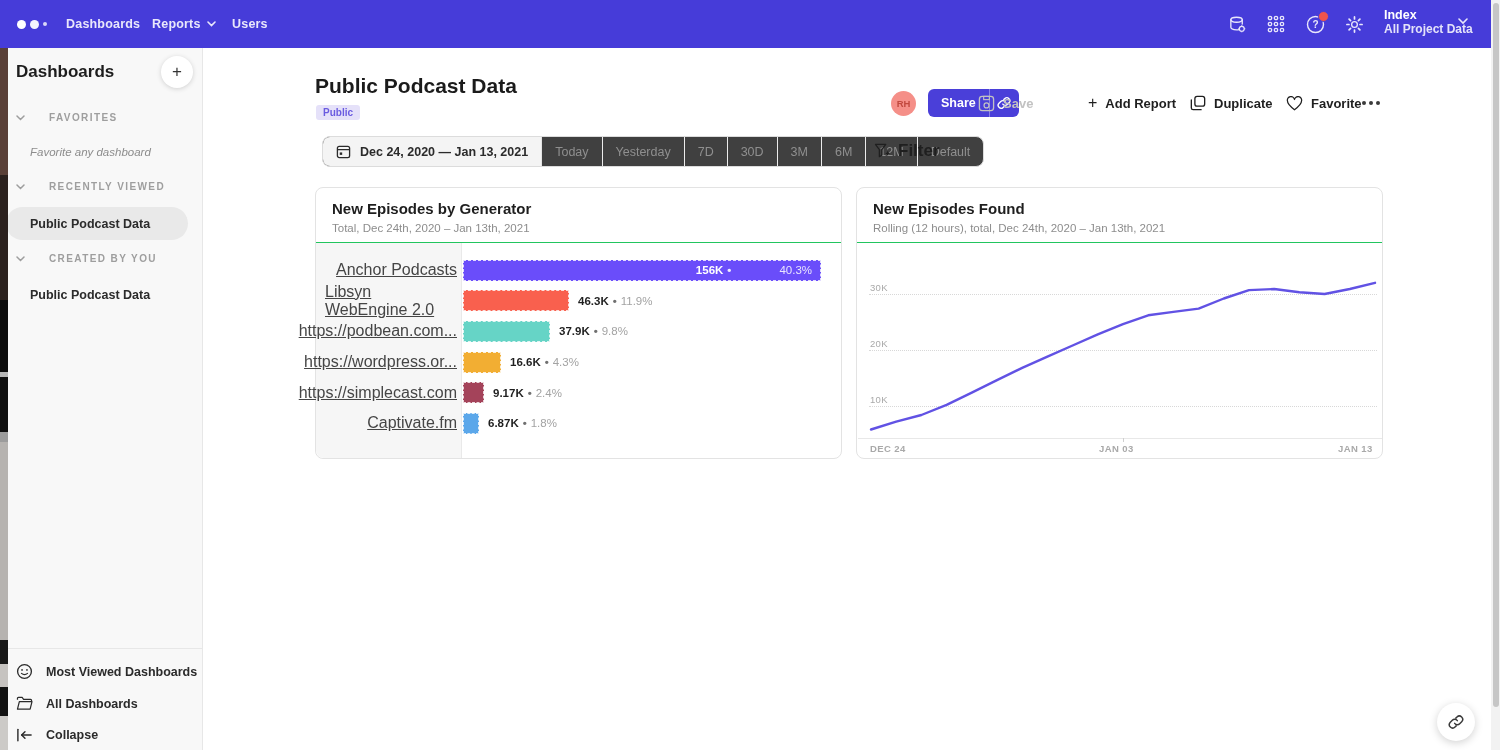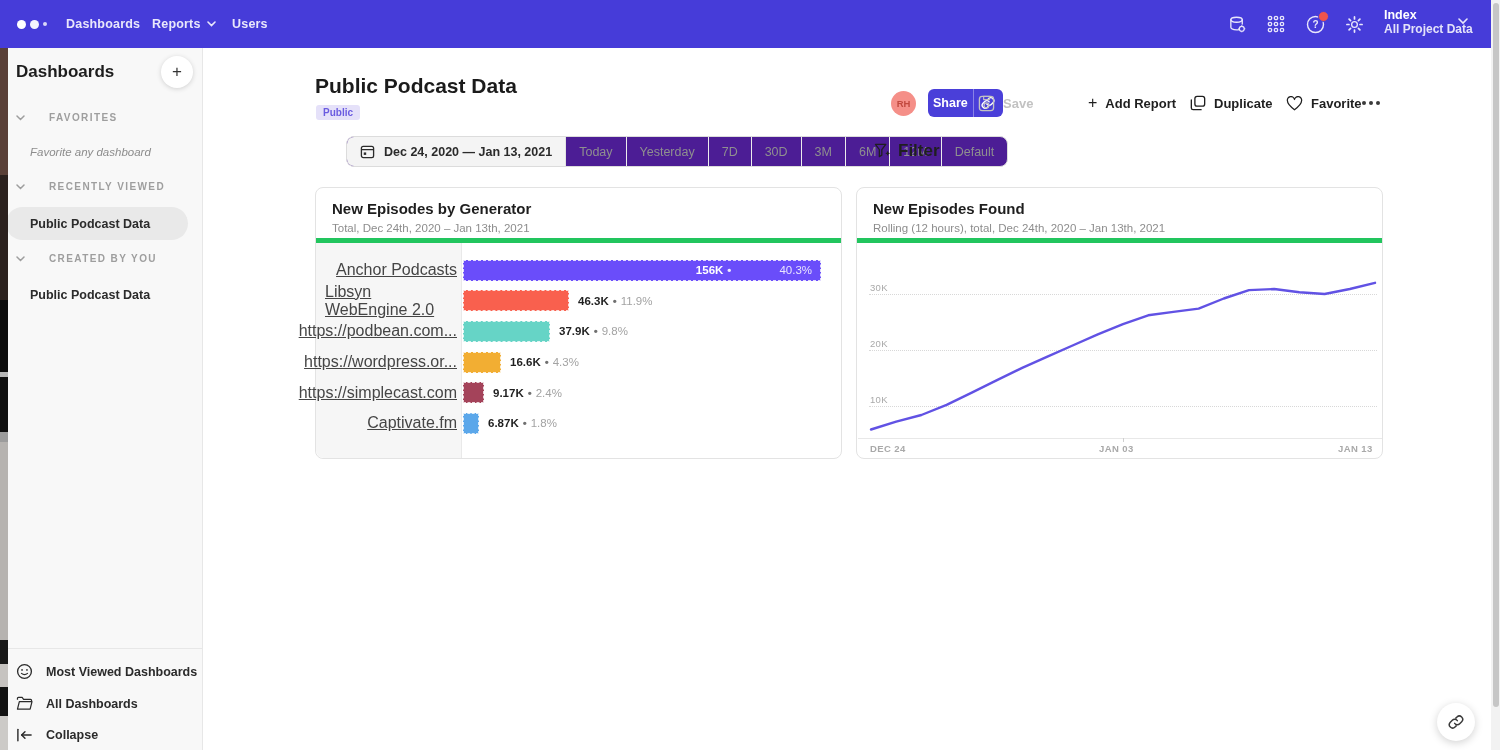--- a/index.html
+++ b/index.html
@@ -51,42 +51,42 @@
     font-size:12.5px;font-weight:700;color:#2B2B2B;cursor:pointer;}
 
   
   .page-title{left:315px;top:74px;font-size:21px;font-weight:700;color:#1B1B1B;}
   .badge{left:316px;top:105px;background:#E5E1F9;color:#6A5BE0;font-size:10px;font-weight:700;
     padding:2px 7px;border-radius:3px;}
   .avatar{left:891px;top:91px;width:25px;height:25px;border-radius:50%;background:#F58F88;
     display:flex;align-items:center;justify-content:center;font-size:9.5px;font-weight:700;color:#C2493F;cursor:pointer;}
   .share-btn{left:928px;top:89px;height:28px;background:#4A3FD9;border-radius:6px;display:flex;
     align-items:stretch;cursor:pointer;overflow:hidden;}
-  .share-main{padding:0 5px;display:flex;align-items:center;color:#fff;font-size:12.5px;font-weight:700;}
+  .share-main{padding:0 13px;display:flex;align-items:center;color:#fff;font-size:12.5px;font-weight:700;}
   .share-link{width:29px;display:flex;align-items:center;justify-content:center;border-left:1px solid rgba(255,255,255,.35);}
   .hd-action{position:absolute;top:89px;height:28px;display:flex;align-items:center;gap:8px;
     font-size:13px;font-weight:700;color:#1F1F1F;cursor:pointer;}
   .hd-action.disabled{color:#C2C2C2;cursor:default;}
   .more-dots{display:flex;gap:3px;}
   .more-dots i{width:4px;height:4px;border-radius:50%;background:#3A3A3A;display:block;}
 
   
   .dr-group{left:322px;top:136px;height:29px;display:flex;border:1px solid #DCDCDC;border-radius:8px;
-    background:#4c1d95;overflow:hidden;margin-left:24px;}
+    background:#404040;overflow:hidden;}
   .dr-date{display:flex;align-items:center;gap:9px;padding:0 13px;background:#F4F4F4;
     border-right:1px solid #E3E3E3;font-size:12.5px;font-weight:700;color:#2B2B2B;cursor:pointer;}
   .dr-preset{display:flex;align-items:center;padding:0 13px;border-right:1px solid #ECECEC;
     font-size:12.5px;color:#8F8F8F;cursor:pointer;}
   .dr-preset:last-child{border-right:none;}
   .filter{left:874px;top:136px;height:29px;display:flex;align-items:center;gap:8px;
     font-size:17px;font-weight:700;color:#1F1F1F;cursor:pointer;}
 
   
   .card{top:187px;width:527px;height:272px;background:#fff;border:1px solid #E3E3E3;border-radius:8px;box-sizing:border-box;}
-  .card-h{position:absolute;left:0;top:0;width:100%;height:55px;border-bottom:5px solid #22c55e;box-sizing:border-box;}
+  .card-h{position:absolute;left:0;top:0;width:100%;height:55px;border-bottom:1px solid #22c55e;box-sizing:border-box;}
   .card-title{position:absolute;left:16px;top:12px;font-size:15px;font-weight:700;color:#1E1E1E;}
   .card-sub{position:absolute;left:16px;top:34px;font-size:11.5px;color:#8D8D8D;}
 
   
   .bar-labelcol{position:absolute;left:0;top:55px;width:146px;height:215px;background:#F6F6F6;
     border-right:1px solid #E9E9E9;border-radius:0 0 0 8px;box-sizing:border-box;}
   .bar-rows{position:absolute;left:0;top:67px;width:525px;}
   .bar-row{position:relative;height:30.6px;}
   .bar-label{position:absolute;left:9px;top:0;width:132px;height:30.6px;display:flex;align-items:center;
     justify-content:flex-end;font-size:16px;color:#454545;text-decoration:underline;}

